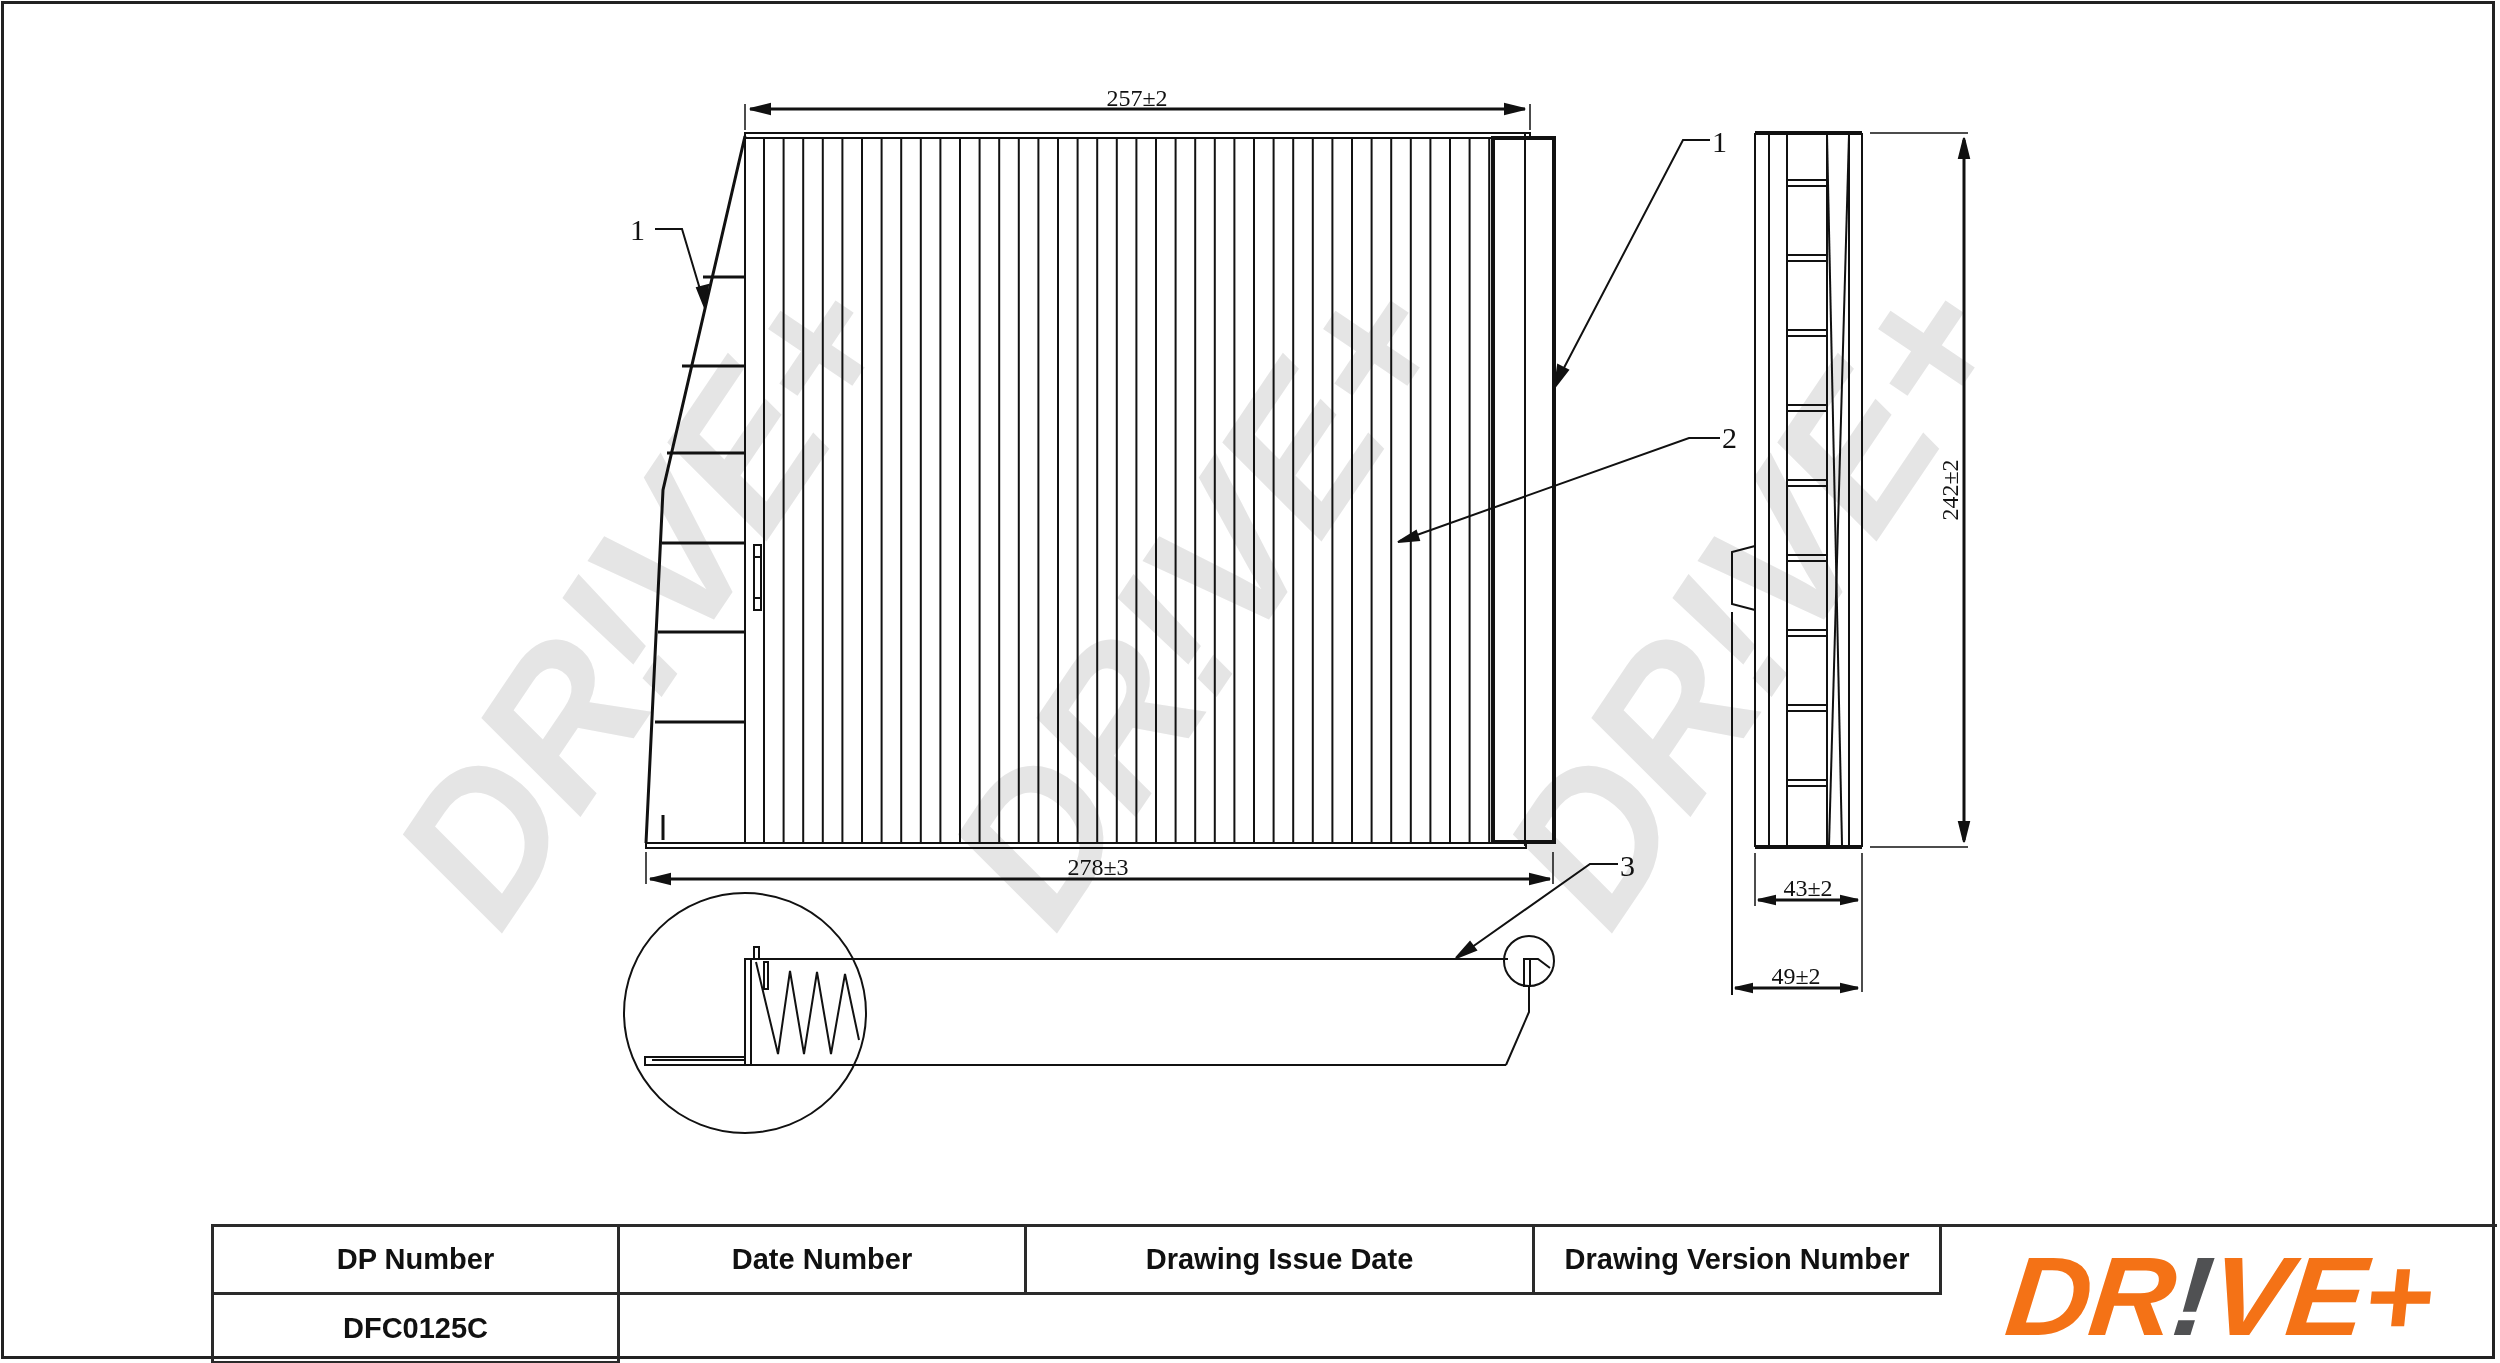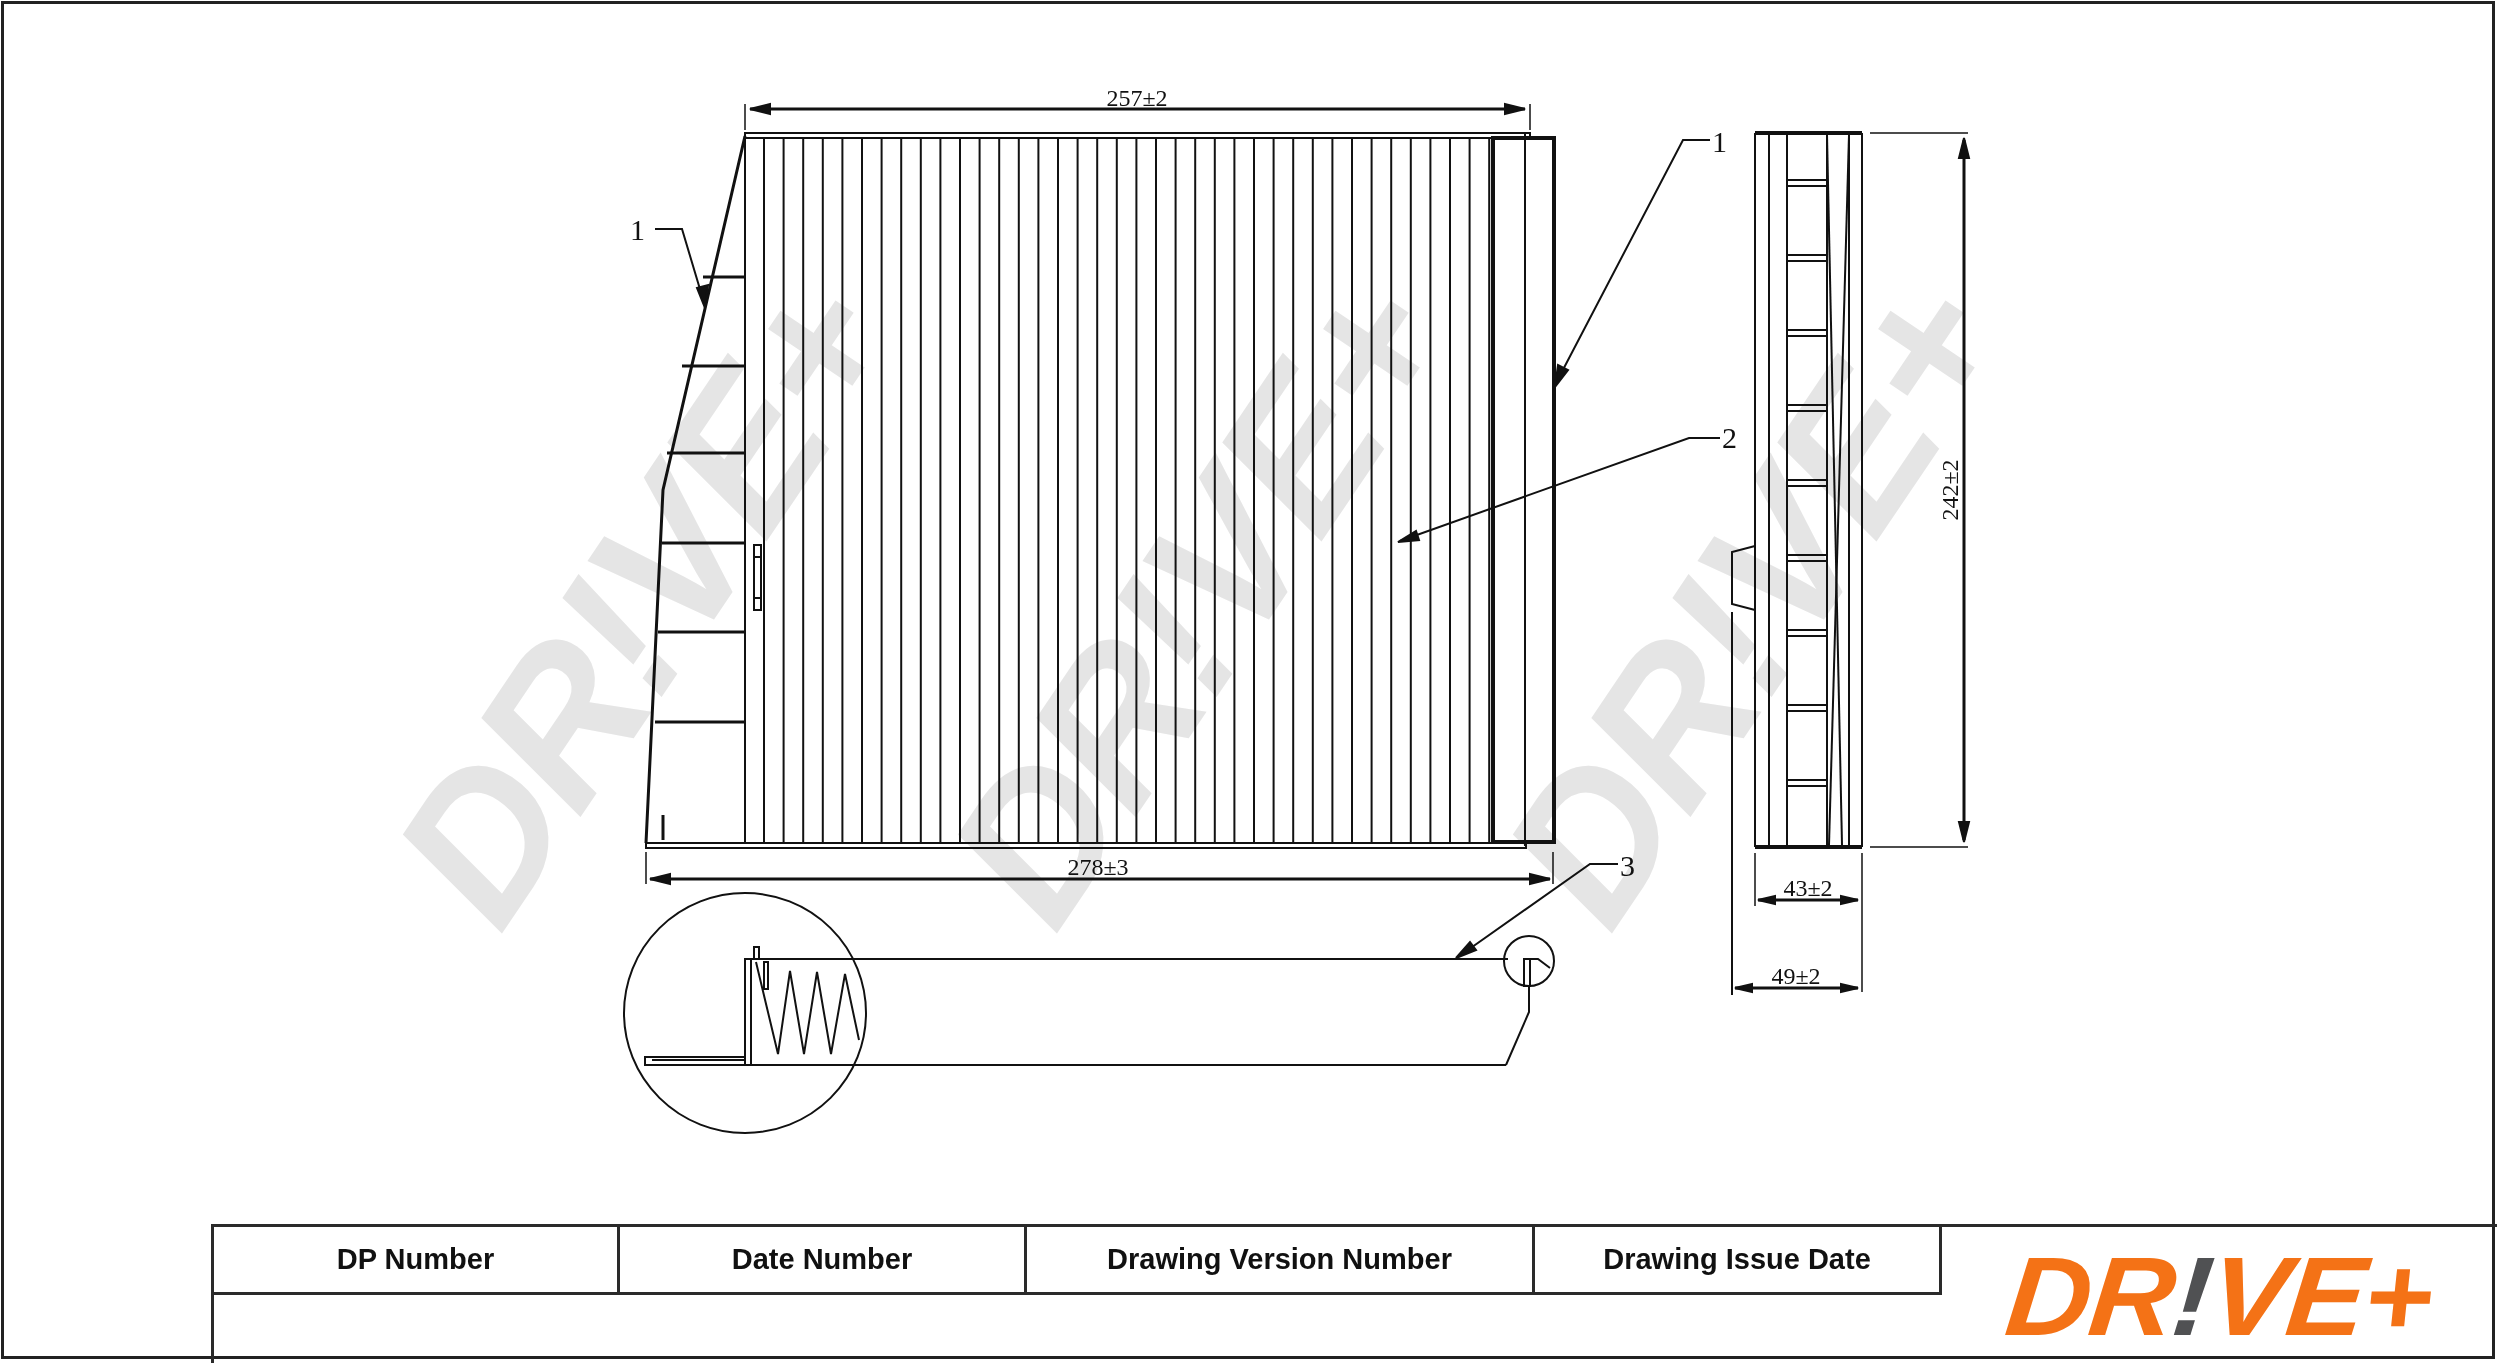--- a/index.html
+++ b/index.html
@@ -200,20 +200,21 @@
   <g stroke="#111" stroke-width="2" fill="none">
     <polyline points="1618,864 1590,864 1458,957"></polyline>
     <polygon points="1456,958 1470,942 1476,950" fill="#111"></polygon>
   </g>
   <text class="callout" x="1620" y="876">3</text>
 </svg>
 
 <div class="title-block">
   <div class="cell">DP Number</div>
   <div class="cell">Date Number</div>
+  <div class="cell">Drawing Issue Date</div>
   <div class="cell">Drawing Version Number</div>
-  <div class="cell">Drawing Issue Date</div>
   <div class="logo-cell">
     <div class="logo">
       <span class="o">DR</span><span class="g">!</span><span class="o">VE+</span>
     </div>
   </div>
+  <div class="cell">DFC0125C</div>
 </div>
 
 </body></html>

